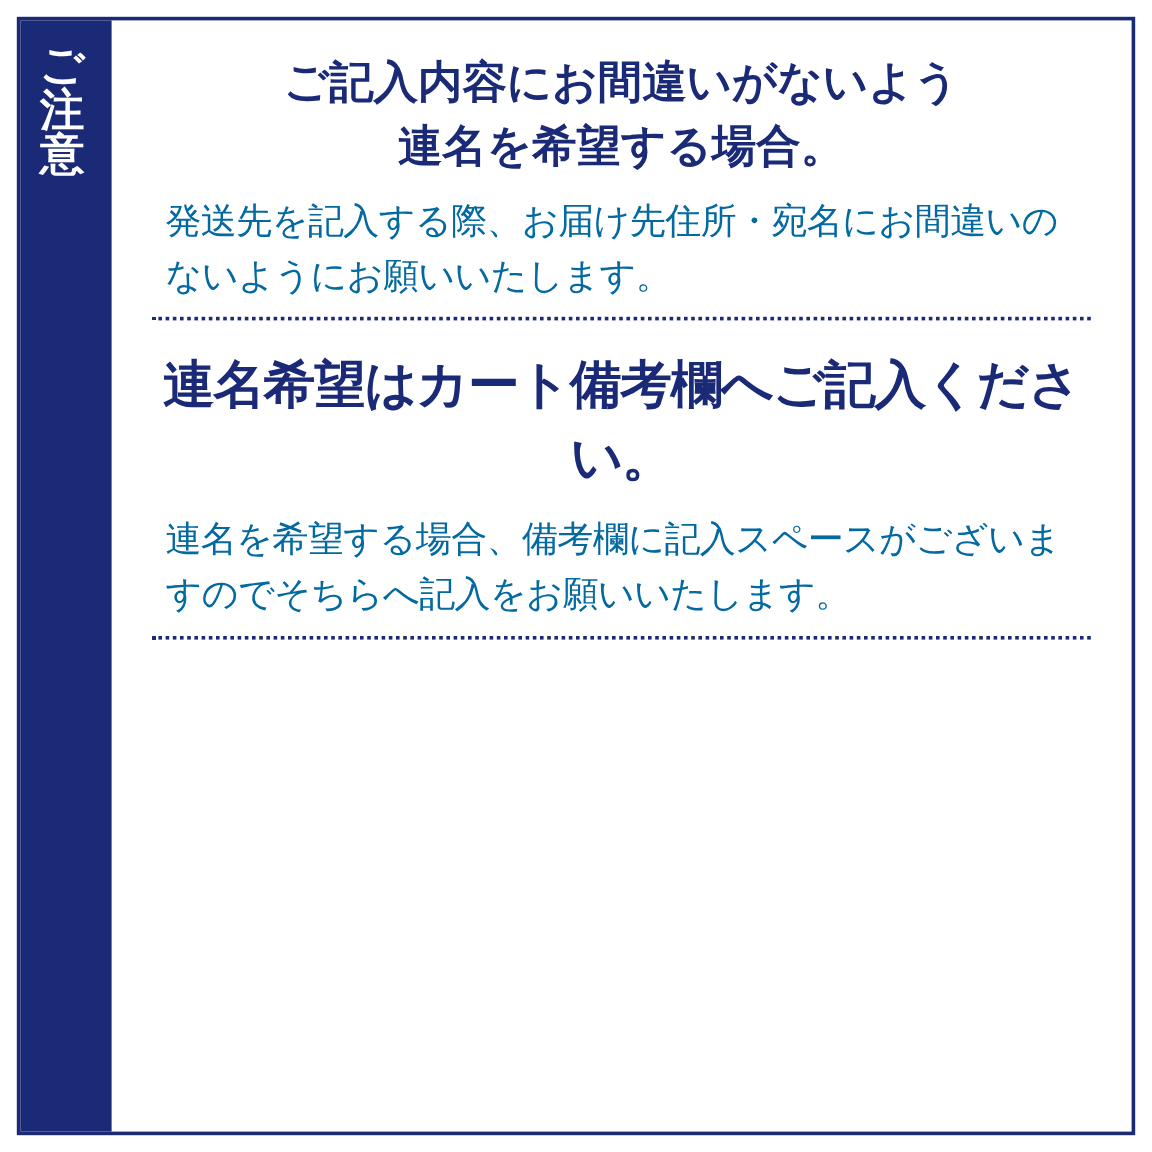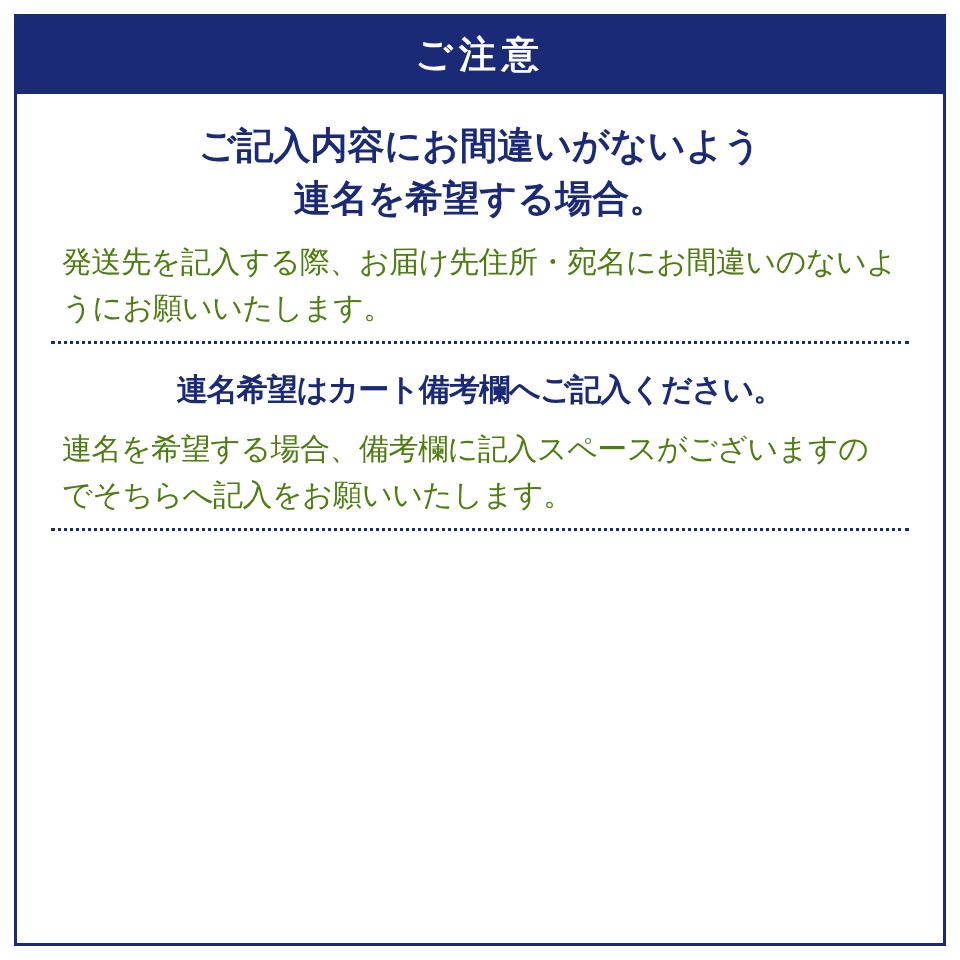--- a/index.html
+++ b/index.html
@@ -22,21 +22,21 @@
     background: #ffffff;
   }
   .frame {
     position: relative;
     width: 100%;
     height: 100%;
     box-sizing: border-box;
     border: 3px solid #1b2a77;
     background: #ffffff;
     display: flex;
-    flex-direction: column;
+    flex-direction: row;
   }
   .header-bar {
     background: #1b2a77;
     color: #ffffff;
     text-align: center;
     font-size: 37px;
     font-weight: bold;
     letter-spacing: 6px;
     line-height: 1.0;
     padding: 19px 0 21px 0;
@@ -62,28 +62,28 @@
   .lead {
     color: #1b2a77;
     font-weight: bold;
     text-align: center;
     font-size: 37px;
     line-height: 1.42;
     letter-spacing: 0px;
     margin: 0 0 14px 0;
   }
   .lead.tight {
-    font-size: 31px;
+    font-size: 43px;
     letter-spacing: -1px;
   }
   .lead.small {
     font-size: 35px;
   }
   .body-text {
-    color: #4d7c0f;
+    color: #0369a1;
     font-size: 30px;
     line-height: 1.52;
     letter-spacing: -0.5px;
     margin: 11px;
     text-align: left;
   }
   .body-text.compact {
     font-size: 29px;
     letter-spacing: -0.8px;
   }

